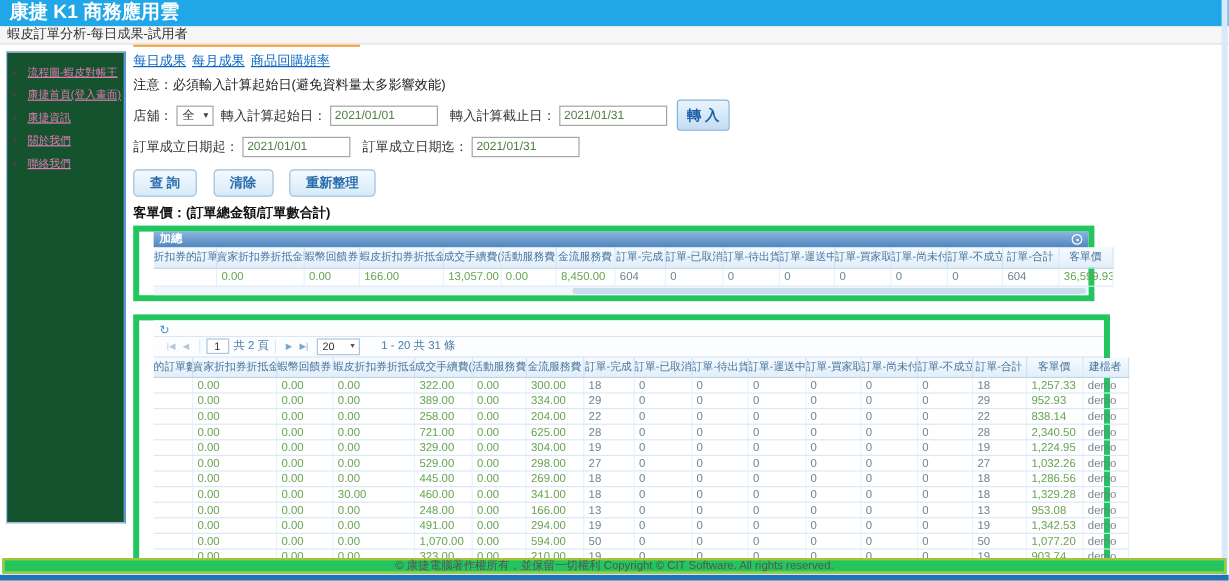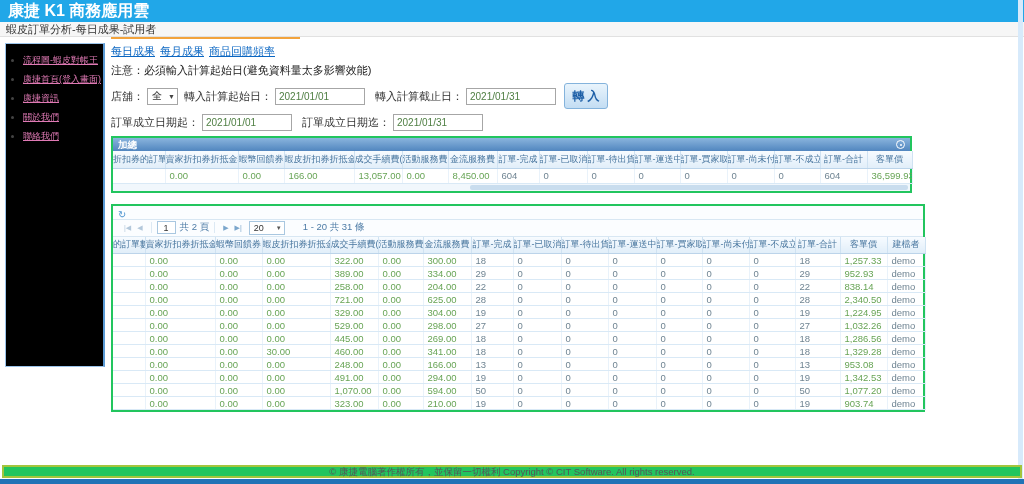--- a/index.html
+++ b/index.html
@@ -7,22 +7,22 @@
     font-family:"Liberation Sans","DejaVu Sans",sans-serif; }
   body { position:relative; }
 
   .topbar { height:22px; background:#21a7e8; color:#fff; font-size:16px;
     font-weight:bold; line-height:22px; padding-left:8px; }
   .breadcrumb { height:15px; background:#f6f6f6; border-bottom:1px solid #e1e1e1;
     font-size:11px; color:#333; line-height:14px; padding-left:6px; }
 
   .content { position:relative; height:430px; overflow:hidden; }
 
-  .sidebar { position:absolute; left:5px; top:6px; width:100px; height:324px;
-    background:#000000; border:1px solid #9cc4ea; border-right:2px solid #5b9bd5; }
+  .sidebar { position:absolute; left:5px; top:6px; width:100px; height:393px;
+    background:#14532d; border:1px solid #9cc4ea; border-right:2px solid #5b9bd5; }
   .sidebar ul { margin:10px 0 0 0; padding-left:17px; }
   .sidebar li { font-size:9px; margin-bottom:6px; color:#444; }
   .side-link { color:#e07ab5; text-decoration:underline; cursor:pointer; }
 
   .main { margin-left:111px; padding-top:0; }
 
   .tabs-wrap { border-top:2px solid #f2a33c; width:189px; padding-top:2px; white-space:nowrap; }
   .tab-link { font-size:11px; color:#0a66c2; text-decoration:underline; margin-right:5px; cursor:pointer; }
 
   .note { font-size:11px; color:#222; margin:4px 0 5px; }
@@ -42,21 +42,21 @@
     border:1px solid #84b3dc; border-radius:3px; color:#1d5fa7; font-weight:bold;
     font-size:12px; letter-spacing:3px; padding-left:3px; cursor:pointer; font-family:inherit; }
 
   .btn-row { margin:10px 0 6px; }
   .btn { height:23px; background:linear-gradient(#f5fafd,#d7eafa); border:1px solid #94bede;
     border-radius:4px; color:#2a6dab; font-size:11px; font-weight:bold; padding:0 13px;
     margin-right:9px; cursor:pointer; font-family:inherit; }
 
   .avg-label { font-size:11px; font-weight:bold; color:#111; margin:2px 0 3px; }
 
-  .panel { border:2px solid #22c55e; background:#fff; }
+  .panel { border:5px solid #22c55e; background:#fff;padding-left:12px; }
   .panel.summary { width:801px; margin-bottom:11px; }
   .panel.detail  { width:814px; }
   .panel-header { height:13px; background:linear-gradient(#8ab4dd,#5186bf);
     color:#fff; font-size:9.5px; font-weight:bold; line-height:13px; padding-left:5px;
     position:relative; }
   .collapse-icon { position:absolute; right:5px; top:2px; width:9px; height:9px;
     border:1px solid #fff; border-radius:50%; cursor:pointer; }
   .collapse-icon::after { content:''; position:absolute; left:2.5px; top:2.5px;
     width:2px; height:2px; background:#fff; border-radius:50%; }
 
@@ -142,21 +142,27 @@
     </div>
 
     <div class="form-row">
       <span class="lbl">訂單成立日期起：</span>
       <input class="text-input" value="2021/01/01" style="">
       <span class="gap"></span>
       <span class="lbl">訂單成立日期迄：</span>
       <input class="text-input" value="2021/01/31" style="">
     </div>
 
-
+    <div class="btn-row">
+      <button class="btn">查 詢</button>
+      <button class="btn">清除</button>
+      <button class="btn">重新整理</button>
+    </div>
+
+    <div class="avg-label">客單價：(訂單總金額/訂單數合計)</div>
 
     <div class="panel summary">
       <div class="panel-header">
         <span>加總</span>
         <span class="collapse-icon"></span>
       </div>
       <table id="summary-table" style="width: 799px;">
           <colgroup>
             <col style="width: 52px;">
             <col style="width: 73px;">

